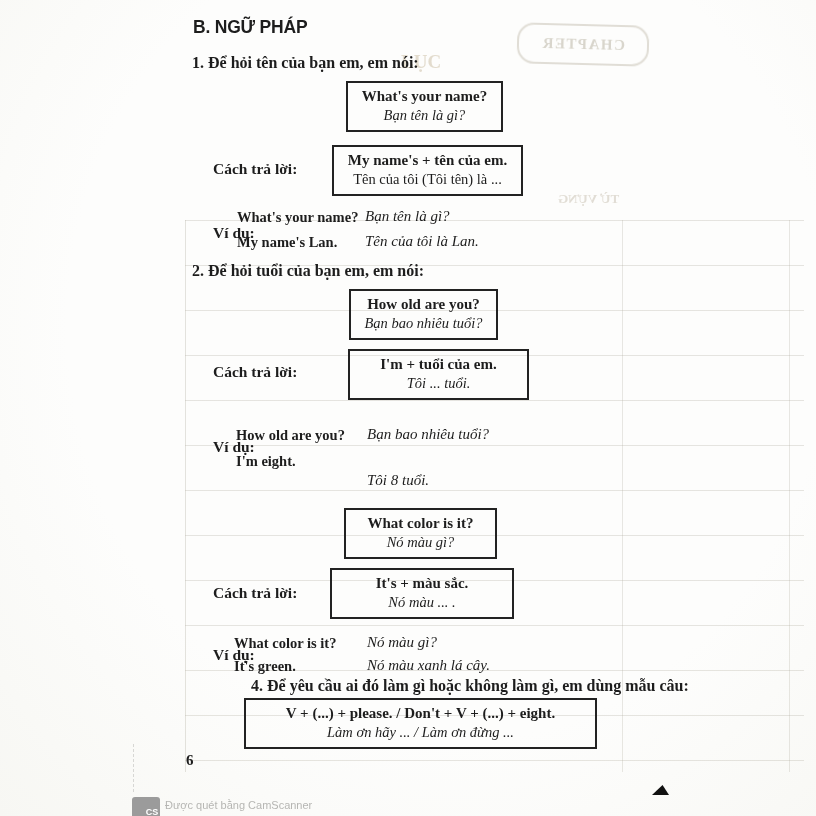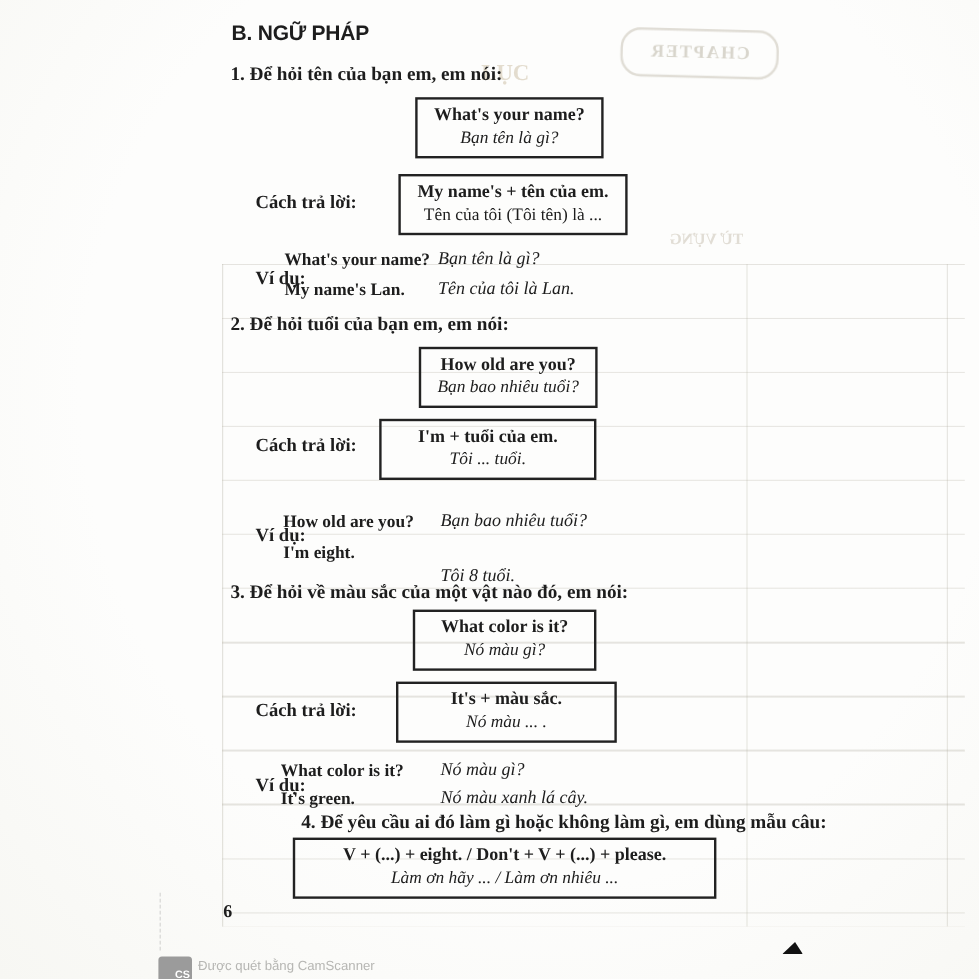--- a/index.html
+++ b/index.html
@@ -83,50 +83,49 @@
   <span class="ex-vi" style="left:365px; top:208px;">Bạn tên là gì?</span>
   <span class="ex-en" style="left:237px; top:234px;">My name's Lan.</span>
   <span class="ex-vi" style="left:365px; top:233px;text-align:right;">Tên của tôi là Lan.</span>
 
   <div class="abs prompt" style="left:192px; top:262px;">2. Để hỏi tuổi của bạn em, em nói:</div>
   <div class="qbox" style="left:349px; top:289px; width:133px;">
     <div class="b-en">How old are you?</div>
     <div class="b-vi">Bạn bao nhiêu tuổi?</div>
   </div>
   <div class="abs lbl" style="left:213px; top:329px;">Cách trả lời:</div>
-  <div class="qbox" style="left:316px; top:349px; width:165px;">
+  <div class="qbox" style="left:348px; top:349px; width:165px;">
     <div class="b-en">I'm + tuổi của em.</div>
     <div class="b-vi">Tôi ... tuổi.</div>
   </div>
   <div class="abs lbl" style="left:213px; top:404px;">Ví dụ:</div>
   <span class="ex-en" style="left:236px; top:427px;">How old are you?</span>
   <span class="ex-vi" style="left:367px; top:426px;">Bạn bao nhiêu tuổi?</span>
   <span class="ex-en" style="left:236px; top:453px;">I'm eight.</span>
   <span class="ex-vi" style="left:367px; top:472px;">Tôi 8 tuổi.</span>
 
-  <div class="abs prompt" style="left:192px; top:485px;">3. Để hỏi về màu sắc của một vật nào đó, em nói:</div>
   <div class="qbox" style="left:344px; top:508px; width:137px;">
     <div class="b-en">What color is it?</div>
     <div class="b-vi">Nó màu gì?</div>
   </div>
   <div class="abs lbl" style="left:213px; top:550px;">Cách trả lời:</div>
   <div class="qbox" style="left:330px; top:568px; width:168px;">
     <div class="b-en">It's + màu sắc.</div>
     <div class="b-vi">Nó màu ... .</div>
   </div>
   <div class="abs lbl" style="left:213px; top:612px;">Ví dụ:</div>
   <span class="ex-en" style="left:234px; top:635px;">What color is it?</span>
   <span class="ex-vi" style="left:367px; top:634px;">Nó màu gì?</span>
   <span class="ex-en" style="left:234px; top:658px;">It's green.</span>
   <span class="ex-vi" style="left:367px; top:657px;">Nó màu xanh lá cây.</span>
 
   <div class="abs prompt" style="left:205px; top:677px;margin-left:46px;">4. Để yêu cầu ai đó làm gì hoặc không làm gì, em dùng mẫu câu:</div>
   <div class="qbox" style="left:244px; top:698px; width:337px;">
-    <div class="b-en">V + (...) + eight. / Don't + V + (...) + please.</div>
-    <div class="b-vi">Làm ơn hãy ... / Làm ơn nhiêu ...</div>
+    <div class="b-en">V + (...) + please. / Don't + V + (...) + eight.</div>
+    <div class="b-vi">Làm ơn hãy ... / Làm ơn đừng ...</div>
   </div>
 
   <div class="abs pagenum" style="left:186px; top:752px;">6</div>
   <div class="corner-tri"></div>
   <div class="cs-badge">CS</div>
   <div class="cs-text">Được quét bằng CamScanner</div>
 
 </div>
 
 </body></html>

